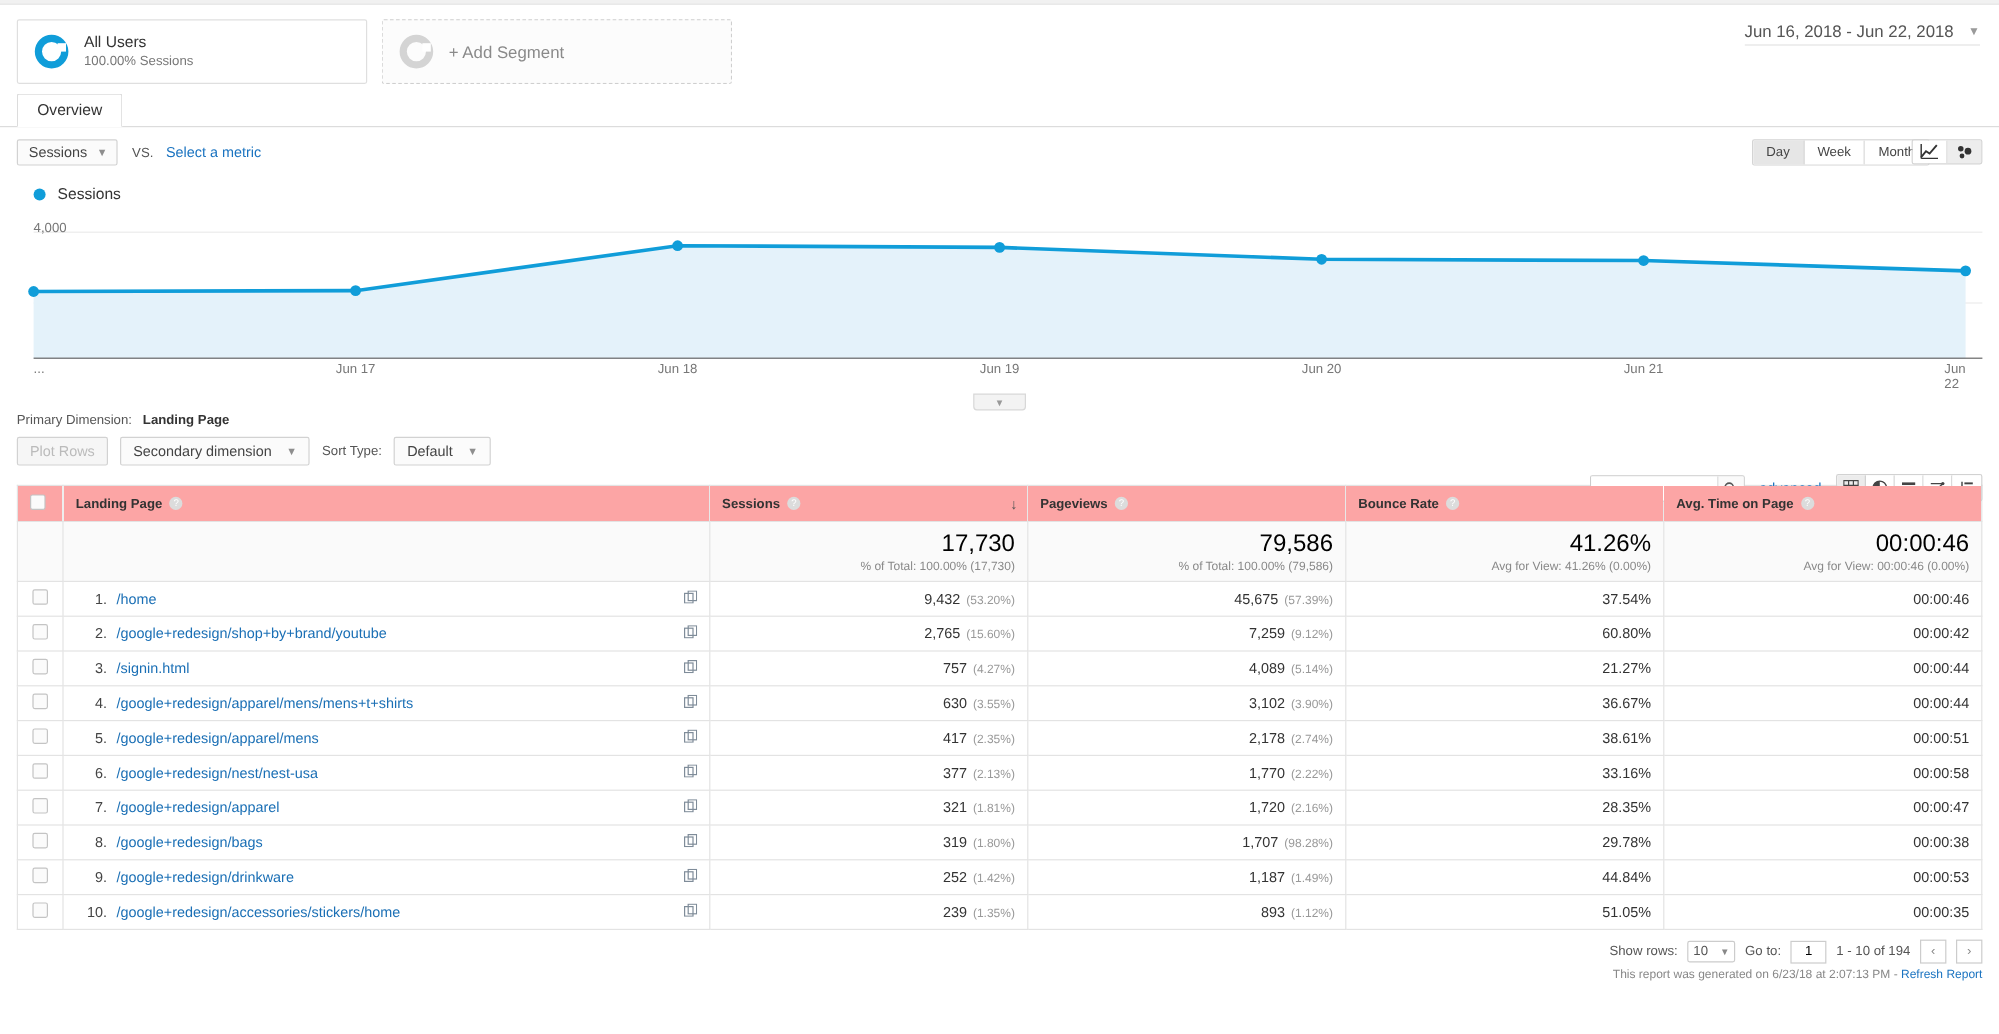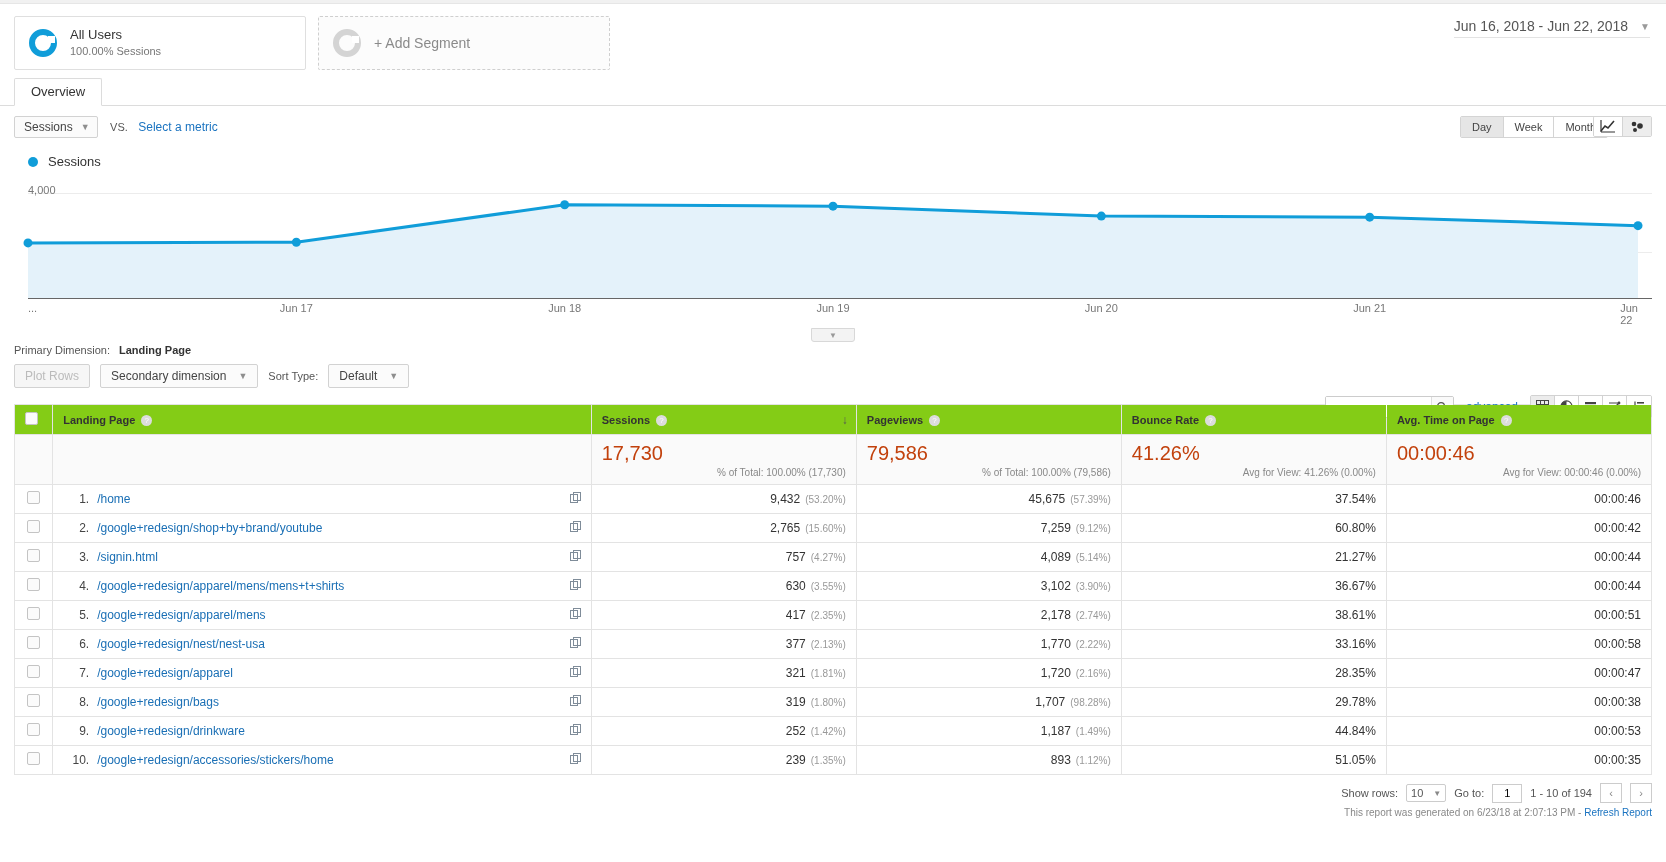--- a/index.html
+++ b/index.html
@@ -96,33 +96,33 @@
   .viewicons { display:flex; border:1px solid #d2d2d2; border-radius:2px; overflow:hidden; }
   .viewicons div { width:24px; height:21px; display:flex; align-items:center; justify-content:center;
                    border-right:1px solid #d2d2d2; background:#fff; }
   .viewicons div:first-child { background:#ececec; }
   .viewicons div:last-child { border-right:none; }
 
   
   table.gt { width: 1638px; margin: 10px 14px 0 14px; border-collapse: collapse; table-layout: fixed; }
   table.gt th, table.gt td { border: 1px solid #e3e3e3; }
   table.gt thead th {
-    background: #84cc16; height: 30px; font-size: 11px; color:#333; font-weight: bold;
+    background: #fca5a5; height: 30px; font-size: 11px; color:#333; font-weight: bold;
     text-align: left; padding: 0 10px; vertical-align: middle; position:relative;
   }
   .qm { display:inline-block; width:11px; height:11px; border-radius:50%; background:#dcdcdc; color:#fff;
         font-size:8px; line-height:11px; text-align:center; margin-left:6px; vertical-align:1px; font-weight:normal; }
   .sortarrow { position:absolute; right:8px; top:8px; color:#555; font-size:12px; }
   .col-chk { width: 36px; }
   .col-lp  { width: 508px; }
   .col-m   { width: 250px; }
   .chk { width:13px; height:13px; border:1px solid #c4c4c4; background:#fbfbfb; border-radius:2px; display:inline-block; }
 
   tr.summary td { background:#fafafa; height: 50px; vertical-align: middle; padding: 6px 10px; }
-  .sum-big { font-size: 20px; color:#c2410c; font-weight:300; }
+  .sum-big { font-size: 20px; color:#000000; text-align:right; font-weight:300; }
   .sum-sub { font-size: 10px; color:#888; text-align:right; margin-top:2px; }
 
   tr.datarow td { height: 29px; font-size:12px; padding: 0 10px; vertical-align: middle; background:#fff; }
   tr.datarow td.chkcell { text-align:center; }
   .idx { display:inline-block; width: 26px; color:#444; font-size:12px; text-align:right; margin-right:8px; }
   .lp-link { color:#1a6fb5; text-decoration:none; font-size:12px; }
   .lp-cell { display:flex; align-items:center; }
   .lp-cell .grow { flex:1; }
   .val { text-align:right; font-size:12px; color:#333; }
   .pct { color:#999; font-size:10px; margin-left:5px; }

